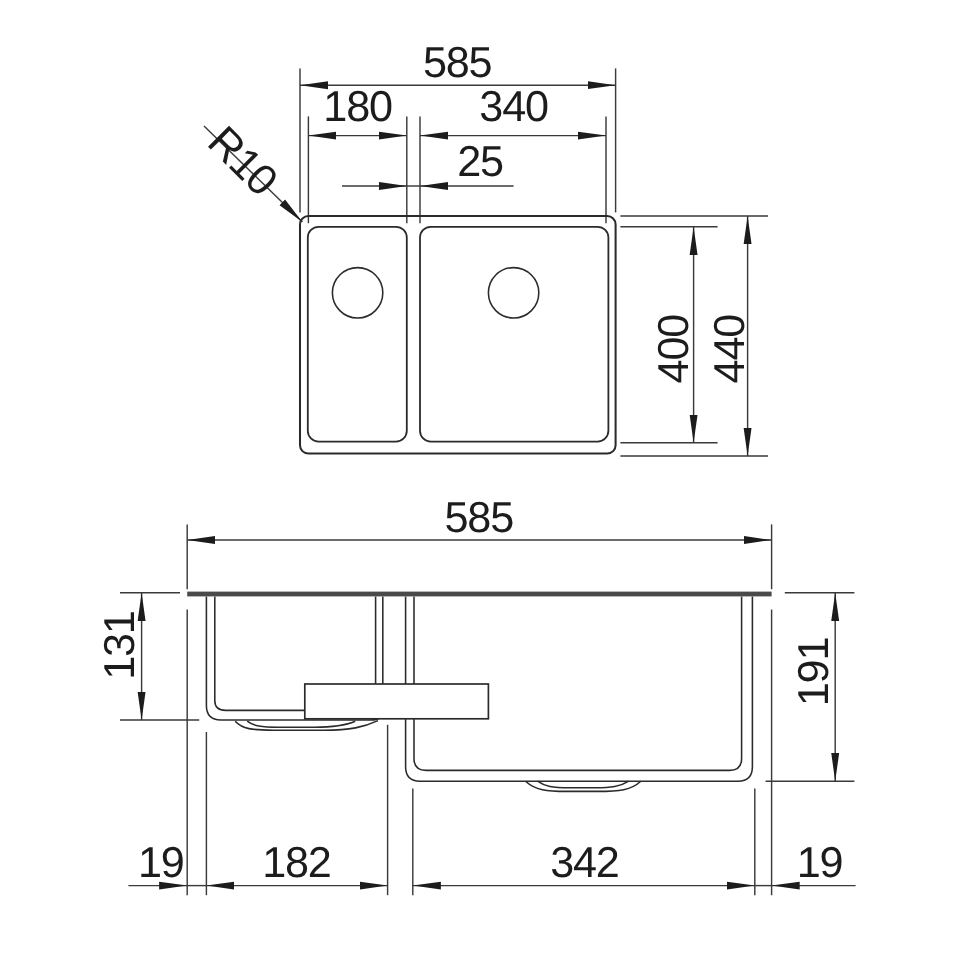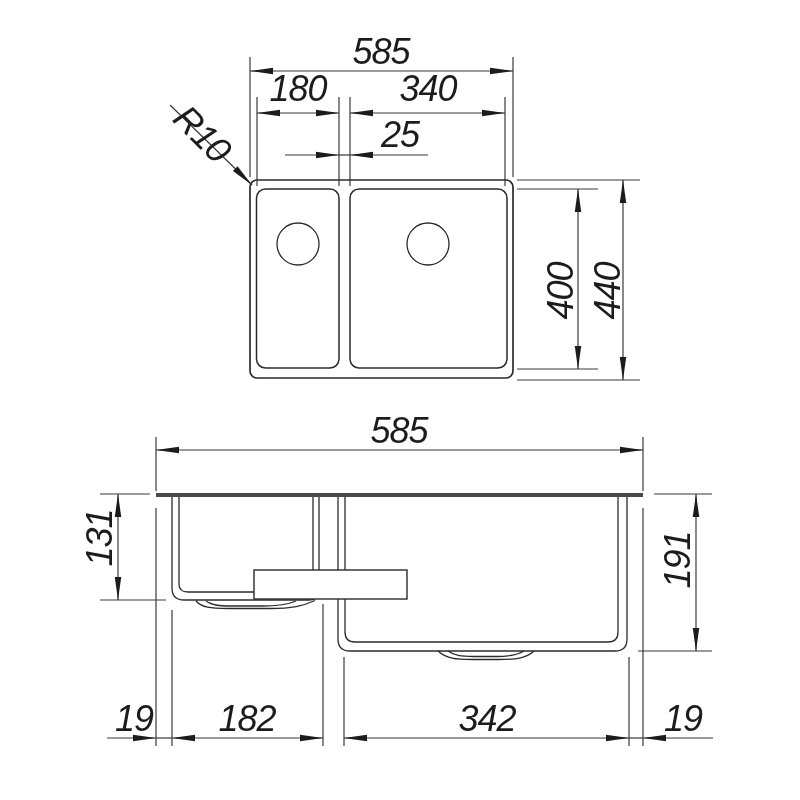--- a/index.html
+++ b/index.html
@@ -1,16 +1,16 @@
 <!DOCTYPE html>
 <html><head>
 <meta charset="utf-8">
 <style>
   html,body{margin:0;padding:0;background:#ffffff;}
-  .canvas{width:800px;height:800px;background:#ffffff;position:relative;overflow:hidden;font-style:italic;}
+  .canvas{width:800px;height:800px;background:#ffffff;position:relative;overflow:hidden;}
   svg{display:block;}
   .t{
     font-family:"Liberation Sans","DejaVu Sans",sans-serif;
     font-size:36px;
     letter-spacing:-1px;
     fill:#1c1c1c;
   }
   .ln{stroke:#3a3a3a;stroke-width:1.2;fill:none;stroke-linecap:butt;}
   .draw{stroke:#2b2b2b;stroke-width:1.5;fill:none;stroke-linejoin:round;}
   .draw-thin{stroke:#2b2b2b;stroke-width:1.3;fill:none;stroke-linejoin:round;}

